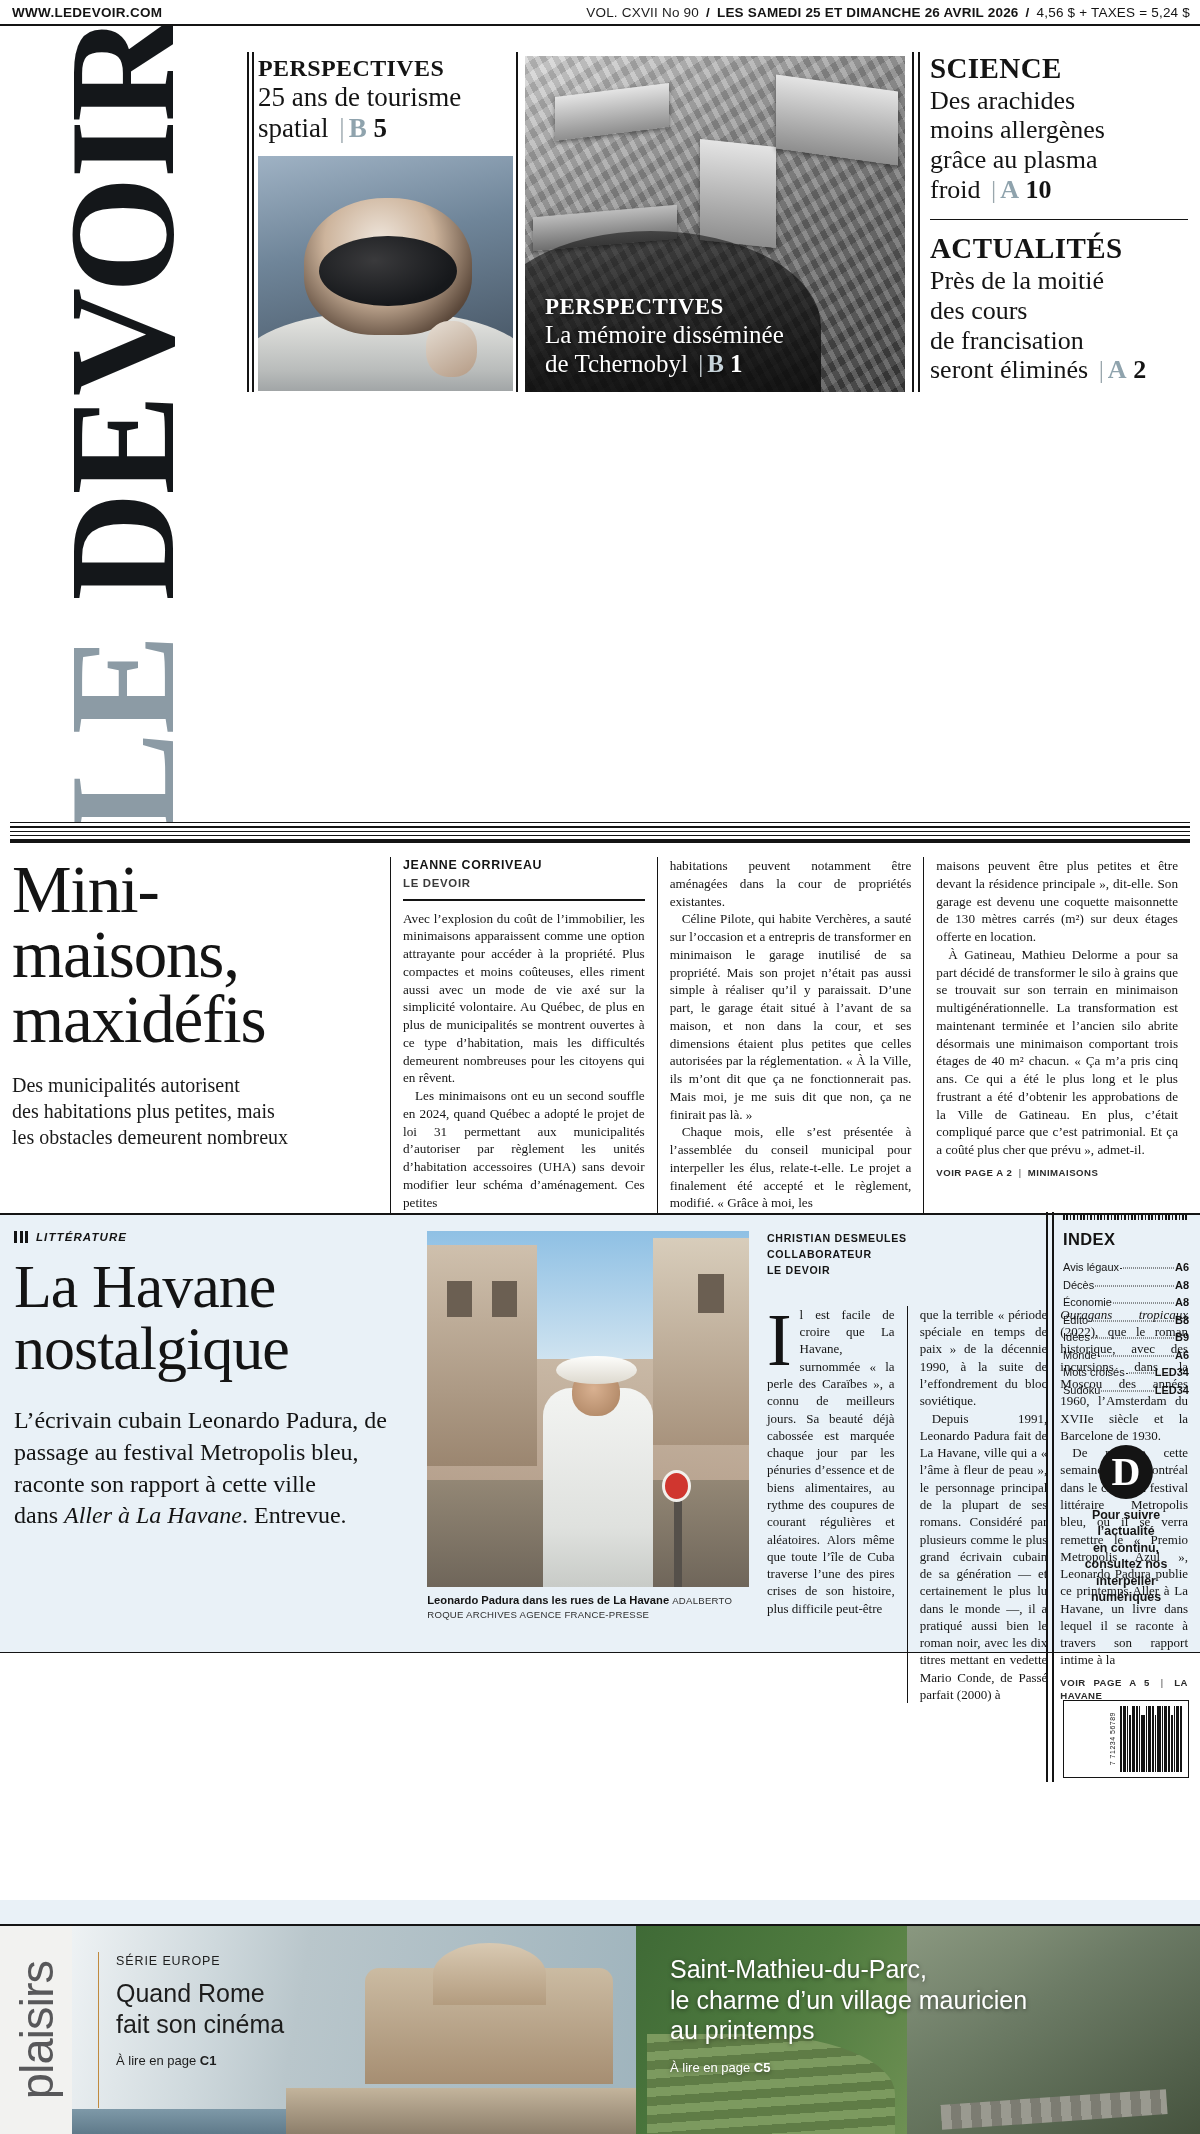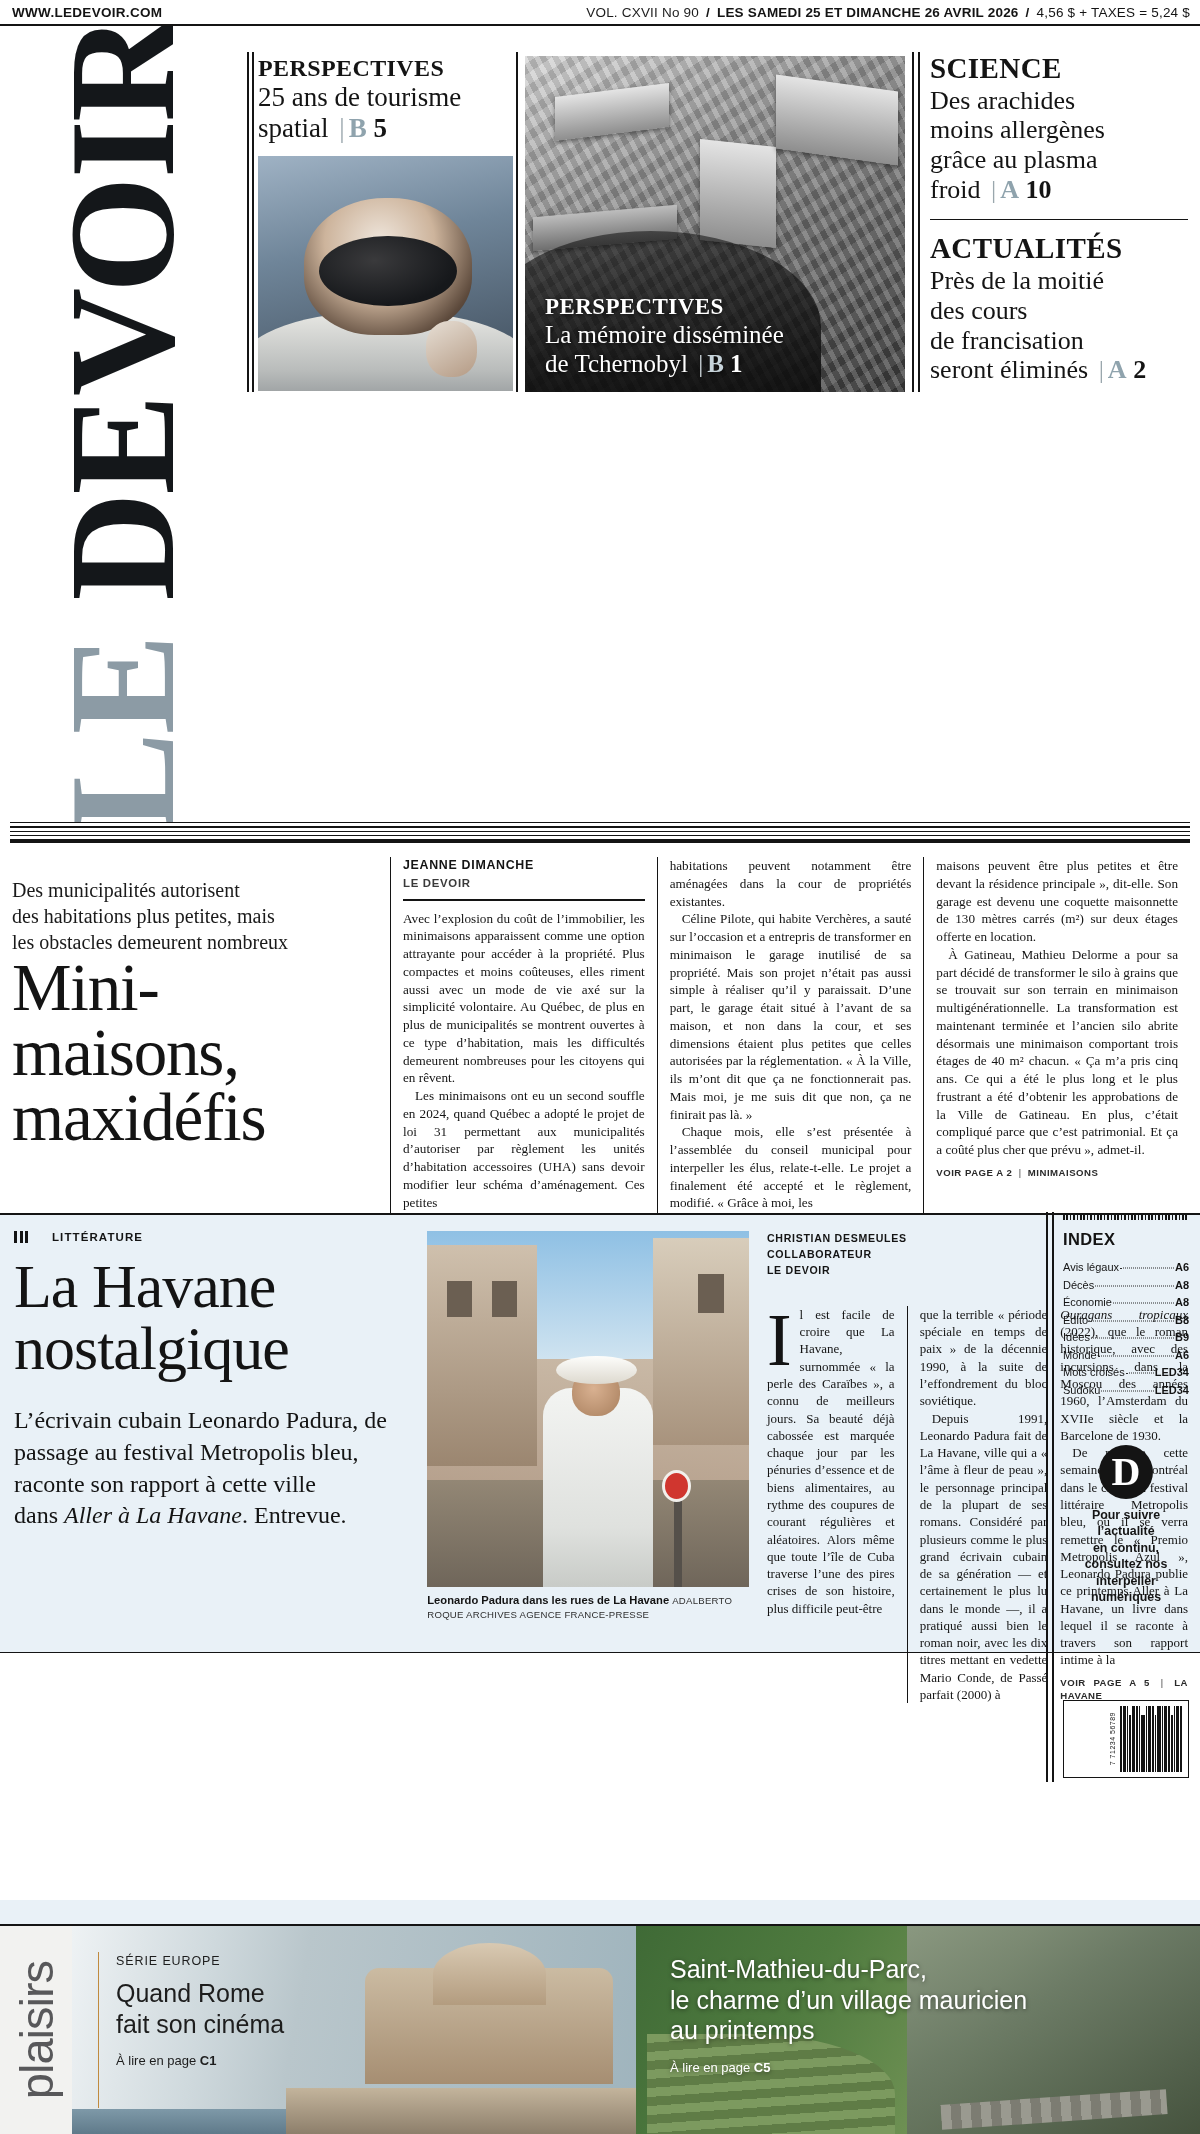--- a/index.html
+++ b/index.html
@@ -233,21 +233,21 @@
 
   
   #havane {
     position: relative; width: 1200px; height: 440px;
     background: #e9f1f7;
     border-top: 2.5px solid #141414;
     border-bottom: 1.6px solid #141414;
     display: flex;
   }
   #hav-left { width: 430px; padding: 16px 22px 0 14px; }
-  .tagline { display: flex; align-items: center; gap: 24px; margin-bottom: 12px; }
+  .tagline { display: flex; align-items: center; gap: 8px; margin-bottom: 12px; font-style: italic; }
   .tagbars { display: inline-flex; gap: 2.5px; }
   .tagbars i { display: block; width: 3px; height: 12px; background: #141414; }
   .tagtext {
     font-family: "Liberation Sans", sans-serif; font-weight: bold;
     font-size: 11.5px; letter-spacing: 1.1px;
   }
   #hav-head { font-size: 62px; line-height: 1.0; letter-spacing: -1px; }
   #hav-sub { margin-top: 26px; font-size: 24px; line-height: 1.32; }
   #hav-sub .ital { font-style: italic; text-align: right; }
 
@@ -514,36 +514,36 @@
 <div class="multirule">
   <div class="thin"></div>
   <div class="thin"></div>
   <div class="thin"></div>
   <div class="thin"></div>
   <div class="thick"></div>
 </div>
 
 <div id="lead">
   <div id="lead-left">
+    <div id="lead-head">
+      <span>Mini-</span><br>
+      <span>maisons,</span><br>
+      <span>maxidéfis</span>
+    </div>
     <div id="lead-sub">
       <span>Des municipalités autorisent</span><br>
       <span>des habitations plus petites, mais</span><br>
       <span>les obstacles demeurent nombreux</span>
     </div>
-    <div id="lead-head">
-      <span>Mini-</span><br>
-      <span>maisons,</span><br>
-      <span>maxidéfis</span>
-    </div>
   </div>
 
   <div class="colwrap">
     <div class="bodycol">
       <div class="byline">
-        <div class="name">JEANNE DIMANCHE</div>
+        <div class="name">JEANNE CORRIVEAU</div>
         <div class="org">LE DEVOIR</div>
       </div>
       <div class="byline-rule"></div>
       <p>Avec l’explosion du coût de l’immobilier, les minimaisons apparaissent comme une option attrayante pour accéder à la propriété. Plus compactes et moins coûteuses, elles riment aussi avec un mode de vie axé sur la simplicité volontaire. Au Québec, de plus en plus de municipalités se montrent ouvertes à ce type d’habitation, mais les difficultés demeurent nombreuses pour les citoyens qui en rêvent.</p>
       <p>Les minimaisons ont eu un second souffle en 2024, quand Québec a adopté le projet de loi 31 permettant aux municipalités d’autoriser par règlement les unités d’habitation accessoires (UHA) sans devoir modifier leur schéma d’aménagement. Ces petites</p>
     </div>
     <div class="bodycol">
       <p>habitations peuvent notamment être aménagées dans la cour de propriétés existantes.</p>
       <p>Céline Pilote, qui habite Verchères, a sauté sur l’occasion et a entrepris de transformer en minimaison le garage inutilisé de sa propriété. Mais son projet n’était pas aussi simple à réaliser qu’il y paraissait. D’une part, le garage était situé à l’avant de sa maison, et non dans la cour, et ses dimensions étaient plus petites que celles autorisées par la réglementation. « À la Ville, ils m’ont dit que ça ne fonctionnerait pas. Mais moi, je me suis dit que non, ça ne finirait pas là. »</p>
       <p>Chaque mois, elle s’est présentée à l’assemblée du conseil municipal pour interpeller les élus, relate-t-elle. Le projet a finalement été accepté et le règlement, modifié. « Grâce à moi, les</p>

